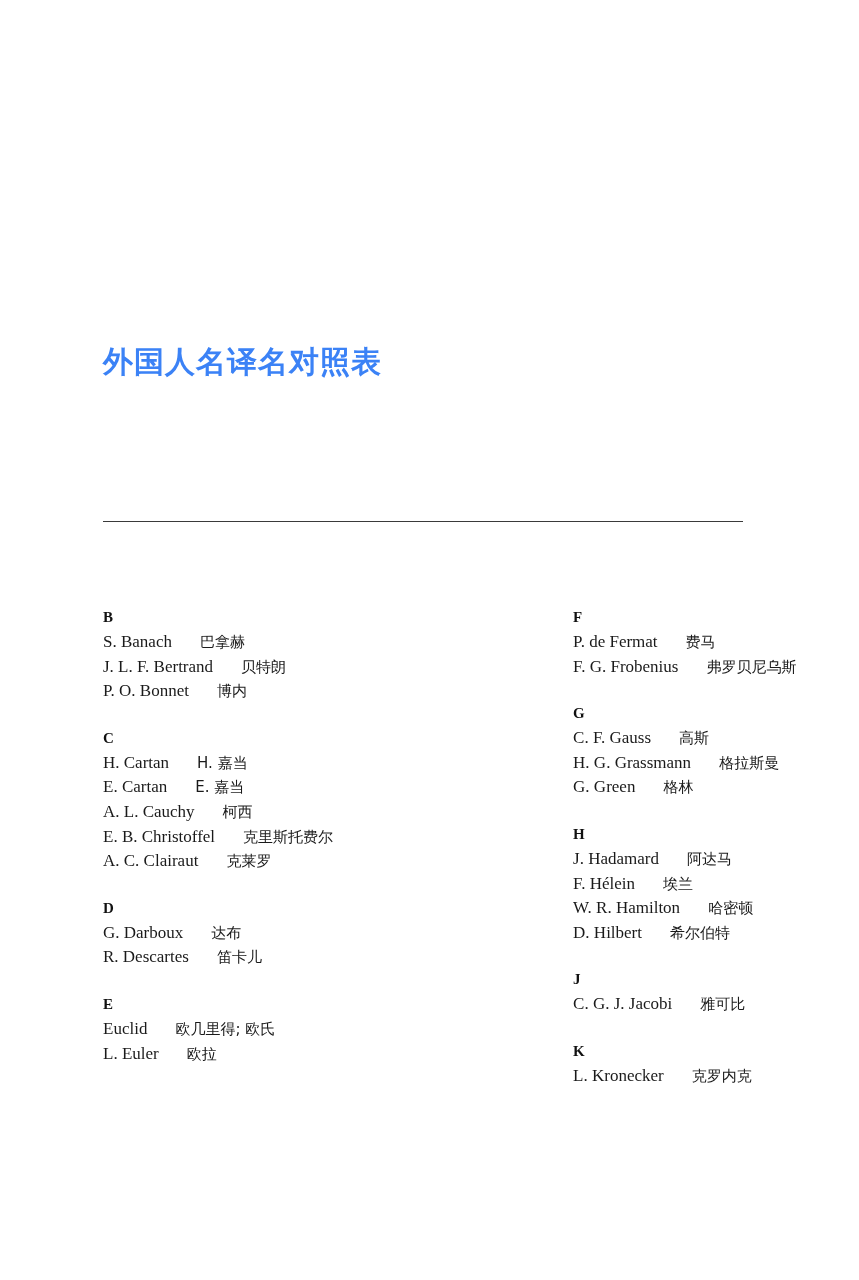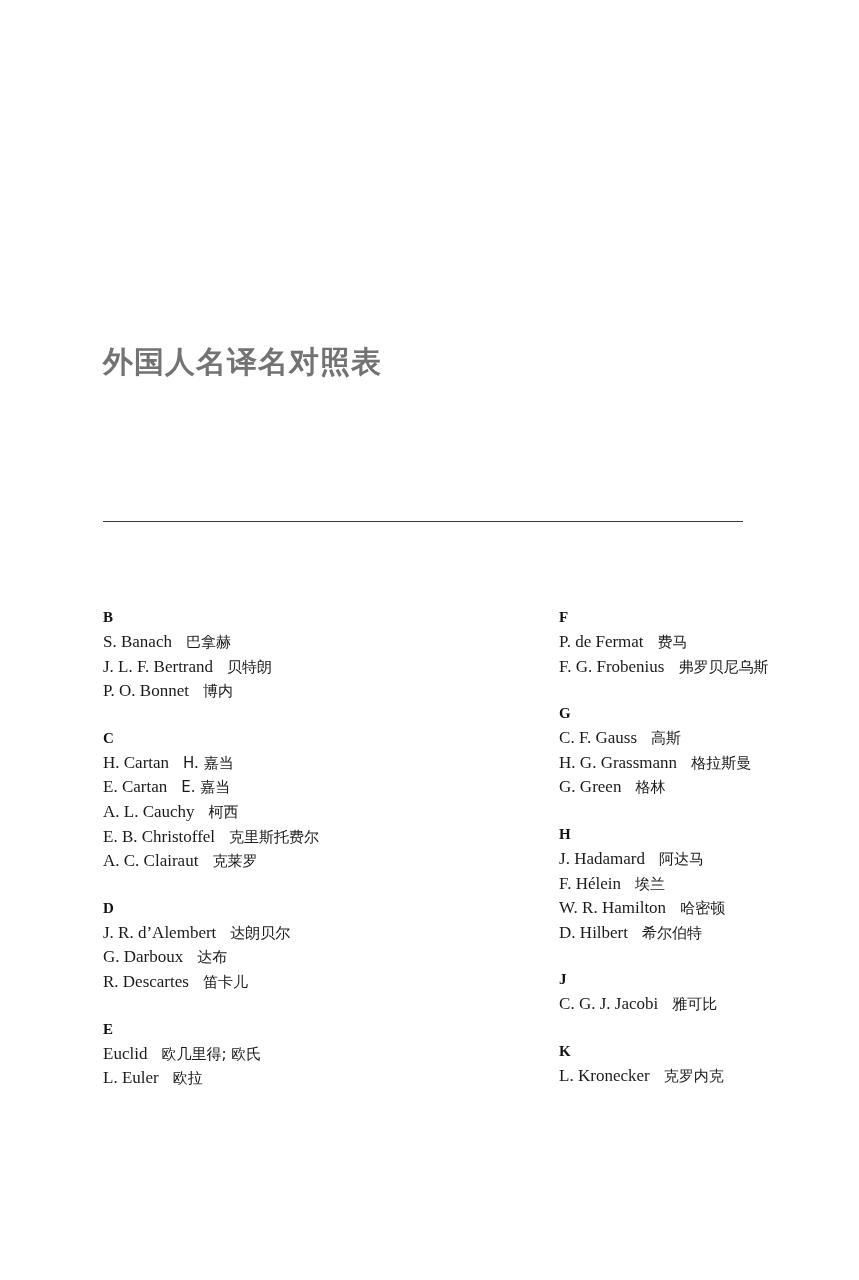--- a/index.html
+++ b/index.html
@@ -20,21 +20,21 @@
     inset: 0;
   }
   .page-title {
     position: absolute;
     left: 103px;
     top: 322px;
     font-family: "DejaVu Sans", sans-serif;
     font-weight: bold;
     font-size: 30px;
     letter-spacing: 1px;
-    color: #737373;
+    color: #3b82f6;
     white-space: nowrap;
   }
   .rule {
     position: absolute;
     left: 103px;
     top: 521px;
     width: 640px;
     height: 1px;
     background: #3a3a3a;
   }
@@ -68,21 +68,21 @@
     line-height: 24.6px;
     color: #1a1a1a;
     white-space: nowrap;
   }
   .entry .latin {
     font-family: "Liberation Serif", serif;
   }
   .entry .cn {
     font-family: "DejaVu Sans", sans-serif;
     font-size: 15px;
-    padding-left: 14px;
+    padding-left: 28px;
   }
 </style>
 </head>
 <body>
 
 <div class="page">
 
   <h1 class="page-title">外国人名译名对照表</h1>
 
   <div class="rule"></div>
@@ -119,23 +119,20 @@
           <span class="latin">E. B. Christoffel</span><span class="cn">克里斯托费尔</span>
         </div>
         <div class="entry">
           <span class="latin">A. C. Clairaut</span><span class="cn">克莱罗</span>
         </div>
       </div>
 
       <div class="group">
         <div class="group-letter">D</div>
         <div class="entry">
-          <span class="latin">J. R. d’Alembert</span><span class="cn">达朗贝尔</span>
-        </div>
-        <div class="entry">
           <span class="latin">G. Darboux</span><span class="cn">达布</span>
         </div>
         <div class="entry">
           <span class="latin">R. Descartes</span><span class="cn">笛卡儿</span>
         </div>
       </div>
 
       <div class="group">
         <div class="group-letter">E</div>
         <div class="entry">

